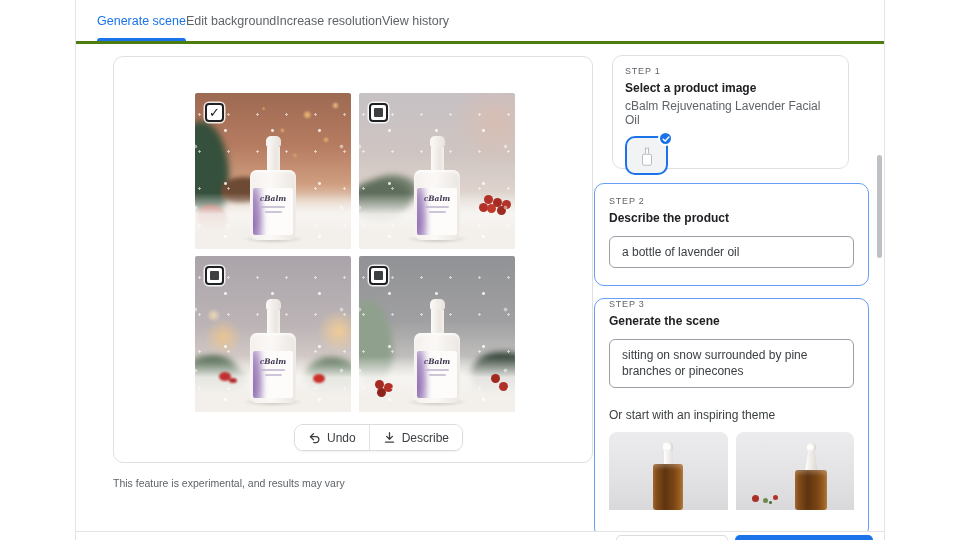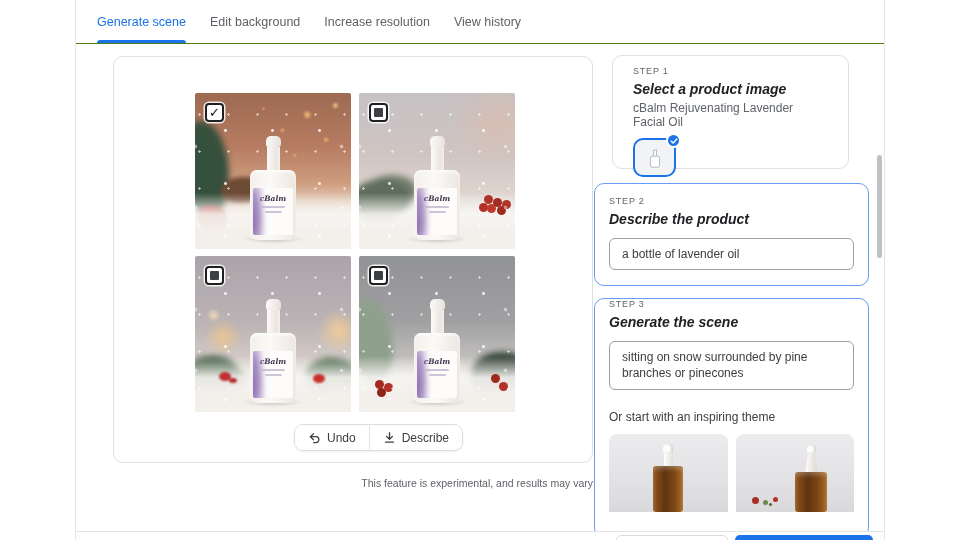--- a/index.html
+++ b/index.html
@@ -4,22 +4,22 @@
 <style>
   * { margin:0; padding:0; box-sizing:border-box; }
   html,body { width:960px; height:540px; background:#fff; overflow:hidden;
     font-family:"Liberation Sans","DejaVu Sans",sans-serif; }
 
   .dialog { position:absolute; left:75px; top:0; width:810px; height:540px;
     background:#fff; border-left:1px solid #e4e4e6; border-right:1px solid #e4e4e6; }
 
   
   .tabbar { position:absolute; left:0; top:0; right:0; height:44px;
-    display:flex; align-items:stretch; gap:24px; padding-left:21px;
-    border-bottom:1px solid #4d7c0f; }
+    display:flex; align-items:stretch; padding-left:21px;
+    border-bottom:3px solid #4d7c0f; }
   .tab { display:flex; align-items:center; font-size:12.5px; font-weight:500;
     color:#5f6368; position:relative; cursor:pointer; white-space:nowrap; }
   .tab.active { color:#1a73e8; }
   .tab.active::after { content:""; position:absolute; left:0; right:0; bottom:0;
     height:3px; background:#1a73e8; border-radius:3px 3px 0 0; }
 
   
   .main-card { position:absolute; left:37px; top:56px; width:480px; height:407px;
     background:#fff; border:1px solid #dde0e3; border-radius:10px; }
   .grid { position:absolute; left:81px; top:36px; width:320px;
@@ -118,30 +118,30 @@
 
   
   .actions { position:absolute; left:180px; top:367px; height:27px; display:flex;
     background:#fff; border:1px solid #dadce0; border-radius:9px;
     box-shadow:0 1px 2px rgba(60,64,67,.08); overflow:hidden; }
   .action-btn { display:flex; align-items:center; gap:6px; padding:0 13px;
     font-size:12px; font-weight:500; color:#3c4043; cursor:pointer; background:#fff; border:none; }
   .actions .divider { width:1px; background:#e0e2e5; margin:0; }
 
   .experimental-note { position:absolute; left:37px; top:477px; width:480px;
-    text-align:right; font-size:10.5px; color:#5f6368; }
+    text-align:left; font-size:10.5px; color:#5f6368; }
 
   
   .step-card { position:absolute; background:#fff; border-radius:10px; }
-  .step1 { left:536px; top:55px; width:237px; height:114px; border:1px solid #dde0e3; padding:10px 20px; }
+  .step1 { left:536px; top:55px; width:237px; height:114px; border:1px solid #dde0e3; padding:10px 12px; }
   .step2 { left:518px; top:183px; width:275px; height:103px; border:1px solid #669df6; padding:12px 14px; }
   .step3 { left:518px; top:298px; width:275px; height:240px; border:1px solid #669df6; padding:0 14px; }
 
   .eyebrow { font-size:9px; letter-spacing:.8px; color:#5f6368; font-weight:500; }
-  .step-title { margin-top:5px; font-size:14px; font-weight:700; color:#202124;font-style:italic; }
+  .step-title { margin-top:5px; font-size:12px; font-weight:700; color:#202124; }
   .product-name { margin-top:4px; font-size:12px; color:#5f6368; }
 
   .thumb { position:relative; margin-top:9px; width:43px; height:39px; border-radius:10px;
     border:2px solid #1a73e8; background:#f1f3f4; cursor:pointer; }
   .thumb .mini-bottle { position:absolute; left:50%; top:50%; transform:translate(-50%,-46%);
     width:10px; height:18px; }
   .thumb .mini-bottle .m-cap { margin:0 auto; width:4px; height:6px; background:#fff; border:1px solid #b9bcc0; border-bottom:none; }
   .thumb .mini-bottle .m-body { width:10px; height:12px; background:#fff; border:1px solid #b9bcc0; border-radius:2px; }
   .check-badge { position:absolute; right:-7px; top:-7px; width:15px; height:15px; border-radius:50%;
     background:#1a73e8; border:2px solid #fff; display:flex; align-items:center; justify-content:center; }

